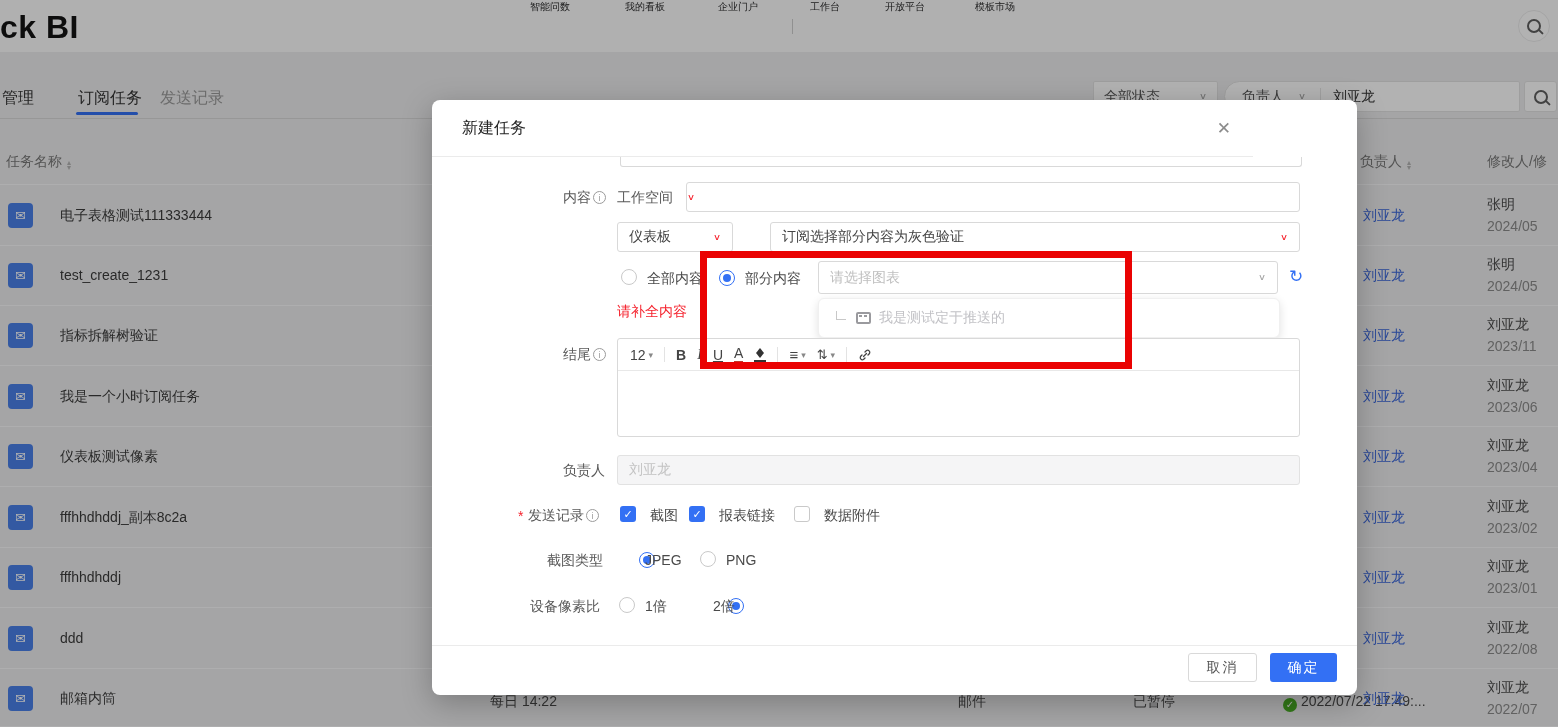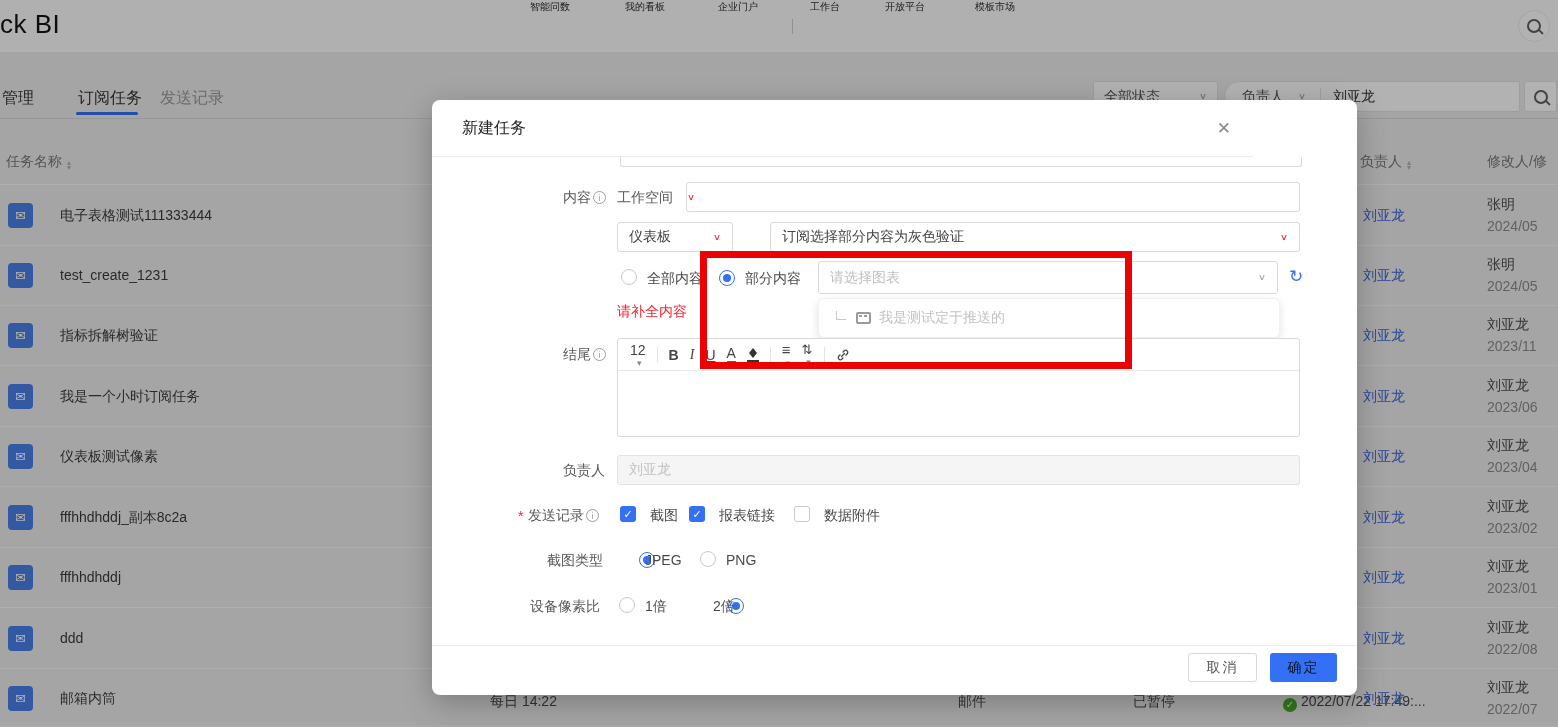--- a/index.html
+++ b/index.html
@@ -1,21 +1,21 @@
 <!DOCTYPE html>
 <html><head>
 <meta charset="utf-8">
 <style>
   html,body{margin:0;padding:0;background:#888;}
   body{font-family:"Liberation Sans","DejaVu Sans",sans-serif;}
   #app{position:relative;width:1558px;height:727px;overflow:hidden;background:#ededee;}
   .abs{position:absolute;}
   
   .nav{position:absolute;top:0;left:0;width:1558px;height:52px;background:#fcfcfd;}
-  .logo{left:0;top:9px;font-size:26px;font-weight:normal;color:#141414;letter-spacing:.5px;}
+  .logo{left:0;top:9px;font-size:32px;font-weight:bold;color:#141414;letter-spacing:.5px;}
   .nav-item{top:0;font-size:10px;color:#2b2b2b;cursor:pointer;white-space:nowrap;}
   .nav-divider{left:792px;top:19px;width:1px;height:15px;background:#cfcfcf;}
   .nav-search{left:1518px;top:10px;width:32px;height:32px;background:#fff;border:1px solid #ececec;border-radius:50%;display:flex;align-items:center;justify-content:center;box-sizing:border-box;}
   .mag{width:10px;height:10px;border:2px solid #5f5f5f;border-radius:50%;position:relative;display:inline-block;}
   .mag::after{content:"";position:absolute;width:6px;height:2px;background:#5f5f5f;transform:rotate(45deg);right:-5px;bottom:-2px;border-radius:1px;}
   
   .tab{top:88px;font-size:16px;color:#333;cursor:pointer;white-space:nowrap;}
   .tab.inactive{color:#9a9a9a;}
   .tab-underline{left:76px;top:112px;width:62px;height:3px;background:#3370f4;border-radius:2px;}
   .strip-border{left:0;top:118px;width:1558px;height:1px;background:#d8d8d9;}
@@ -70,35 +70,35 @@
   .err{color:#f5222d;font-size:14px;}
   .refresh{color:#3370f4;font-size:17px;cursor:pointer;}
   .refresh::after{content:"↻";}
   .panel{background:#fff;border:1px solid #f0f0f0;border-radius:6px;box-shadow:0 3px 10px rgba(0,0,0,.12);display:flex;align-items:center;}
   .corner{width:9px;height:8px;border-left:1px solid #c8c8c8;border-bottom:1px solid #c8c8c8;margin:0 10px 6px 17px;}
   .dash-ic{width:15px;height:12px;border:2px solid #9a9a9e;border-radius:2px;position:relative;box-sizing:border-box;margin-right:8px;}
   .dash-ic::after{content:"";position:absolute;left:1px;top:1px;width:3px;height:2px;background:#9a9a9e;box-shadow:5px 0 0 #9a9a9e;}
   .panel .txt{font-size:14px;color:#c2c2c6;white-space:nowrap;}
   .editor{border:1px solid #d9d9d9;border-radius:3px;box-sizing:border-box;background:#fff;}
   .toolbar{height:31px;border-bottom:1px solid #e8e8e8;display:flex;align-items:center;padding-left:12px;gap:11px;font-size:14px;color:#444;}
-  .tb{cursor:pointer;display:inline-flex;align-items:center;flex-direction:column;}
+  .tb{cursor:pointer;display:inline-flex;align-items:center;}
   .tb-sep{width:1px;height:15px;background:#e3e3e3;}
   .tb .caret{font-size:9px;color:#888;margin-left:3px;}
   .tb.bold{font-weight:bold;}
   .tb.italic{font-style:italic;font-family:"Liberation Serif","DejaVu Serif",serif;}
   .tb.uline{text-decoration:underline;}
   .tb.fcolor{border-bottom:2px solid #c0392b;line-height:15px;}
   .tb.bucket{border-bottom:2px solid #333;padding-bottom:1px;}
   .tb.align::before{content:"≡";font-size:15px;}
   .tb.lheight::before{content:"⇅";font-size:13px;}
   .input{border:1px solid #d9d9d9;border-radius:3px;box-sizing:border-box;background:#fff;font-size:14px;color:#444;display:flex;align-items:center;padding-left:11px;}
   .input.disabled{background:#f5f5f6;border-color:#e2e2e2;color:#c3c3c3;}
   .btn{box-sizing:border-box;border-radius:3px;font-size:14px;display:flex;align-items:center;justify-content:center;cursor:pointer;letter-spacing:2px;}
   .btn.ghost{border:1px solid #d9d9d9;background:#fff;color:#555;}
-  .btn.primary{background:#3370f4;color:#0f172a;}
+  .btn.primary{background:#3370f4;color:#ffffff;}
   .m-footer-line{left:0;top:545px;width:925px;height:1px;background:#ebebeb;}
   
   .red-rect{left:700px;top:251px;width:432px;height:118px;border:7px solid #ea0303;box-sizing:border-box;z-index:30;}
   .link-svg,.bucket-svg{display:block;}
 </style>
 </head>
 <body>
 
 <div id="app">
 

